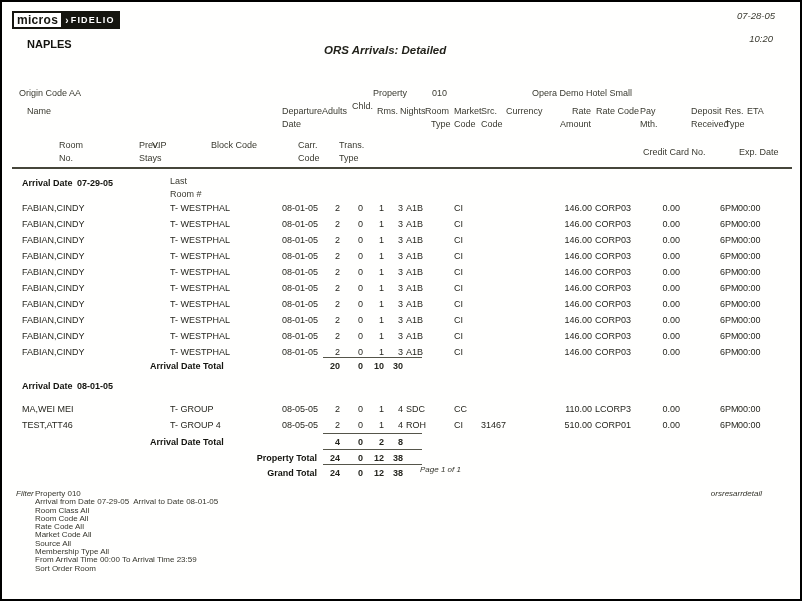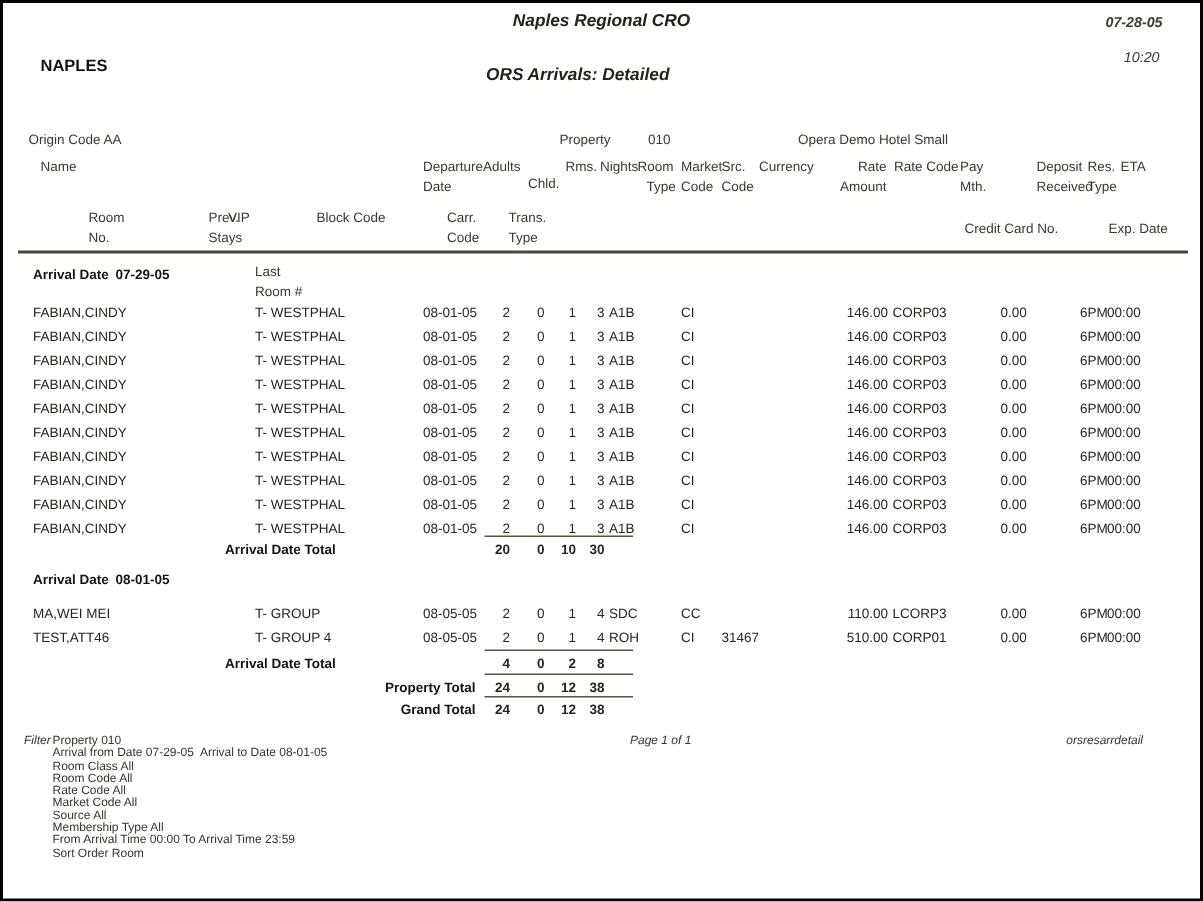--- a/index.html
+++ b/index.html
@@ -33,58 +33,64 @@
   .c-departure{left:280px;width:55px;}
   .c-adults{left:298px;width:40px;text-align:right;}
   .c-chld{left:321px;width:40px;text-align:right;}
   .c-rms{left:342px;width:40px;text-align:right;}
   .c-nights{left:361px;width:40px;text-align:right;}
   .c-roomtype{left:404px;width:45px;}
   .c-market{left:452px;width:28px;}
   .c-src{left:479px;width:45px;}
   .c-rateamt{left:528px;width:62px;text-align:right;}
   .c-ratecode{left:593px;width:50px;}
-  .c-deposit{left:665px;width:40px;text-align:left;}
+  .c-deposit{left:638px;width:40px;text-align:right;}
   .c-restype{left:718px;width:26px;}
   .c-eta{left:736px;width:36px;}
   .sec-label{left:20px;font-weight:bold;color:#14140f;}
   .sec-date{left:75px;font-weight:bold;color:#14140f;}
   .sec-total-label{left:148px;font-weight:bold;color:#14140f;}
   .sum-label{left:190px;width:125px;text-align:right;font-weight:bold;color:#14140f;}
   .num-line{position:absolute;left:321px;width:99px;height:0;border-top:1px solid #55554a;}
   
   .f8{font-size:8px;line-height:8.3px;color:#35352c;}
   .filter-line{font-size:8px;line-height:8.3px;color:#35352c;white-space:pre;}
 </style>
 </head>
 <body>
 
 <div class="page">
 
+  <div class="logo">
+    <span class="logo-micros">micros</span>
+    <span class="logo-fidelio">
+        <span class="logo-arrow">›</span>
+        <span>FIDELIO</span>
+      </span>
+  </div>
   <div class="abs" style="left:25px;top:36px;font-weight:bold;font-size:11px;color:#14140f;">NAPLES</div>
 
-  <div class="title center" style="top:6px;">Naples Regional CRO</div>
   <div class="title" style="left:322px;top:42px;">ORS Arrivals: Detailed</div>
 
-  <div class="abs it t95" style="top:8px;right:25px;font-weight:bold;">07-28-05</div>
+  <div class="abs it t95" style="top:8px;right:25px;">07-28-05</div>
   <div class="abs it t95" style="top:31px;right:27px;">10:20</div>
 
   <div class="hdr" style="left:17px;top:85px;">Origin Code</div>
   <div class="hdr" style="left:67px;top:85px;">AA</div>
   <div class="hdr" style="left:371px;top:85px;">Property</div>
   <div class="hdr" style="left:430px;top:85px;">010</div>
   <div class="hdr" style="left:530px;top:85px;">Opera Demo Hotel Small</div>
 
   <div class="hdr" style="left:25px;top:103px;">Name</div>
   <div class="hdr" style="left:280px;top:103px;">
     <span class="hl">Departure</span>
     <span class="hl">Date</span>
   </div>
   <div class="hdr" style="left:320px;top:103px;">Adults</div>
-  <div class="hdr" style="left:350px;top:114px;">Chld.</div>
+  <div class="hdr" style="left:350px;top:98px;">Chld.</div>
   <div class="hdr" style="left:375px;top:103px;">Rms.</div>
   <div class="hdr" style="left:398px;top:103px;">Nights</div>
   <div class="hdr" style="left:423px;top:103px;">
     <span class="hl">Room</span>
     <span class="hl" style="padding-left:6px;">Type</span>
   </div>
   <div class="hdr" style="left:452px;top:103px;">
     <span class="hl">Market</span>
     <span class="hl">Code</span>
   </div>
@@ -381,16 +387,16 @@
       <div class="filter-line">Arrival from Date 07-29-05  Arrival to Date 08-01-05</div>
       <div class="filter-line">Room Class All</div>
       <div class="filter-line">Room Code All</div>
       <div class="filter-line">Rate Code All</div>
       <div class="filter-line">Market Code All</div>
       <div class="filter-line">Source All</div>
       <div class="filter-line">Membership Type All</div>
       <div class="filter-line">From Arrival Time 00:00 To Arrival Time 23:59</div>
       <div class="filter-line">Sort Order Room</div>
     </div>
-  <div class="abs it f8" style="left:418px;top:488px;">Page 1 of 1</div>
+  <div class="abs it f8" style="left:418px;top:464px;">Page 1 of 1</div>
   <div class="abs it f8" style="right:38px;top:488px;">orsresarrdetail</div>
 
 </div>
 
 </body></html>

